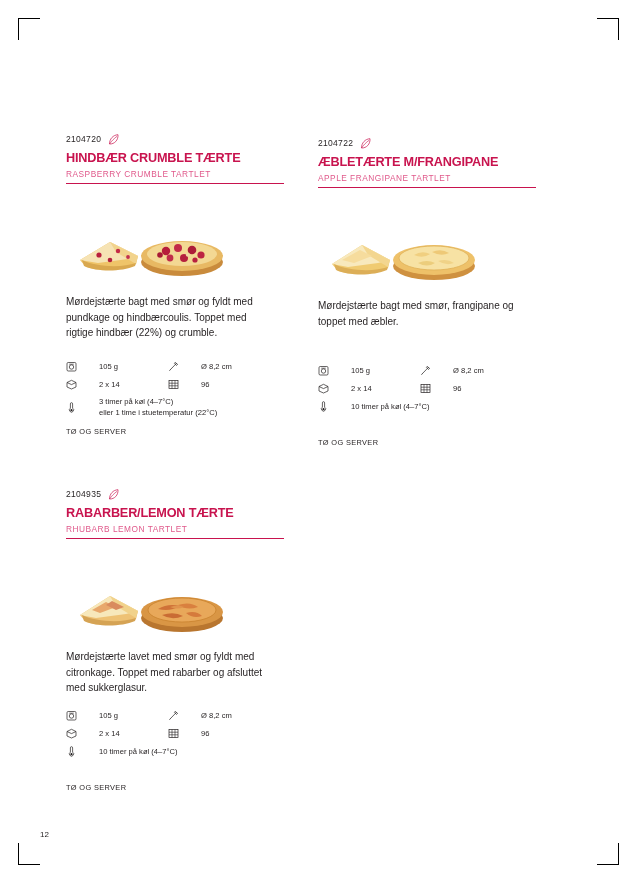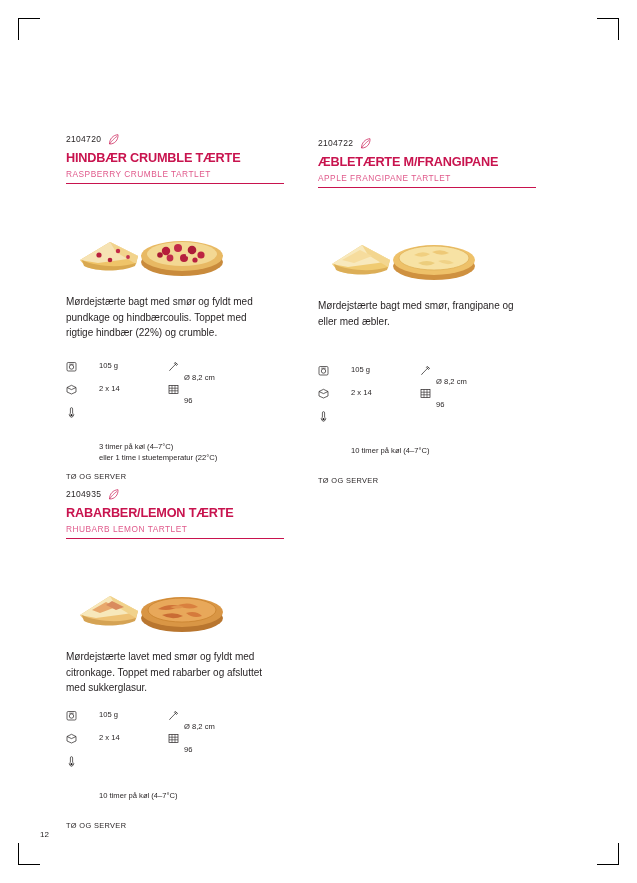--- a/index.html
+++ b/index.html
@@ -105,41 +105,41 @@
     left: 0;
     width: 218px;
   }
   .spec-row {
     display: flex;
     align-items: flex-start;
     min-height: 18px;
   }
   .spec-cell {
     display: flex;
-    align-items: flex-start;
+    align-items: center;
     gap: 0px;
   }
   .spec-cell.left { width: 102px; }
-  .spec-cell.right { width: 116px; flex-direction: column; }
+  .spec-cell.right { width: 116px; }
   .spec-ico {
     width: 17px;
     min-width: 17px;
     display: flex;
     justify-content: flex-start;
     align-items: flex-start;
     padding-top: 1px;
   }
   .spec-ico svg { display: block; }
   .spec-val {
     font-size: 7.6px;
     color: #231f20;
     line-height: 1.45;
     padding-left: 16px;
   }
-  .spec-val.wide { padding-left: 16px; width: 190px; margin-top: 35px; }
+  .spec-val.wide { padding-left: 16px; width: 190px; }
 
   .serve {
     margin-top: 9px;
     font-size: 7.4px;
     letter-spacing: 0.35px;
     color: #231f20;
   }
 
   .pagenum {
     position: absolute;
@@ -302,21 +302,21 @@
           <ellipse cx="116" cy="46" rx="35" ry="12" fill="#f7e2a4"></ellipse>
           <path d="M96 43 q8 -5 16 -1 q-7 5 -16 1 Z" fill="#f0cf80"></path>
           <path d="M114 40 q9 -4 17 1 q-8 4 -17 -1 Z" fill="#eec977"></path>
           <path d="M100 51 q9 -4 17 0 q-8 5 -17 0 Z" fill="#eccd7c"></path>
           <path d="M120 49 q9 -3 16 2 q-8 3 -16 -2 Z" fill="#f0d287"></path>
           <ellipse cx="116" cy="46" rx="35" ry="12" fill="none" stroke="#e0b158" stroke-width="0.8"></ellipse>
         </g>
       </svg>
     </div>
 
-    <div class="desc">Mørdejstærte bagt med smør, frangipane og eller med æbler.</div>
+    <div class="desc">Mørdejstærte bagt med smør, frangipane og toppet med æbler.</div>
 
     <div class="specs" style="top:228px;">
       <div class="spec-row">
         <div class="spec-cell left">
           <span class="spec-ico">
             <svg width="11" height="11" viewBox="0 0 11 11">
                 <rect x="1" y="1.5" width="9" height="8.5" rx="1.2" fill="none" stroke="#231f20" stroke-width="0.7"></rect>
                 <circle cx="5.5" cy="6" r="2.2" fill="none" stroke="#231f20" stroke-width="0.7"></circle>
                 <path d="M3.2 3.2 h4.6" stroke="#231f20" stroke-width="0.6"></path>
               </svg>

